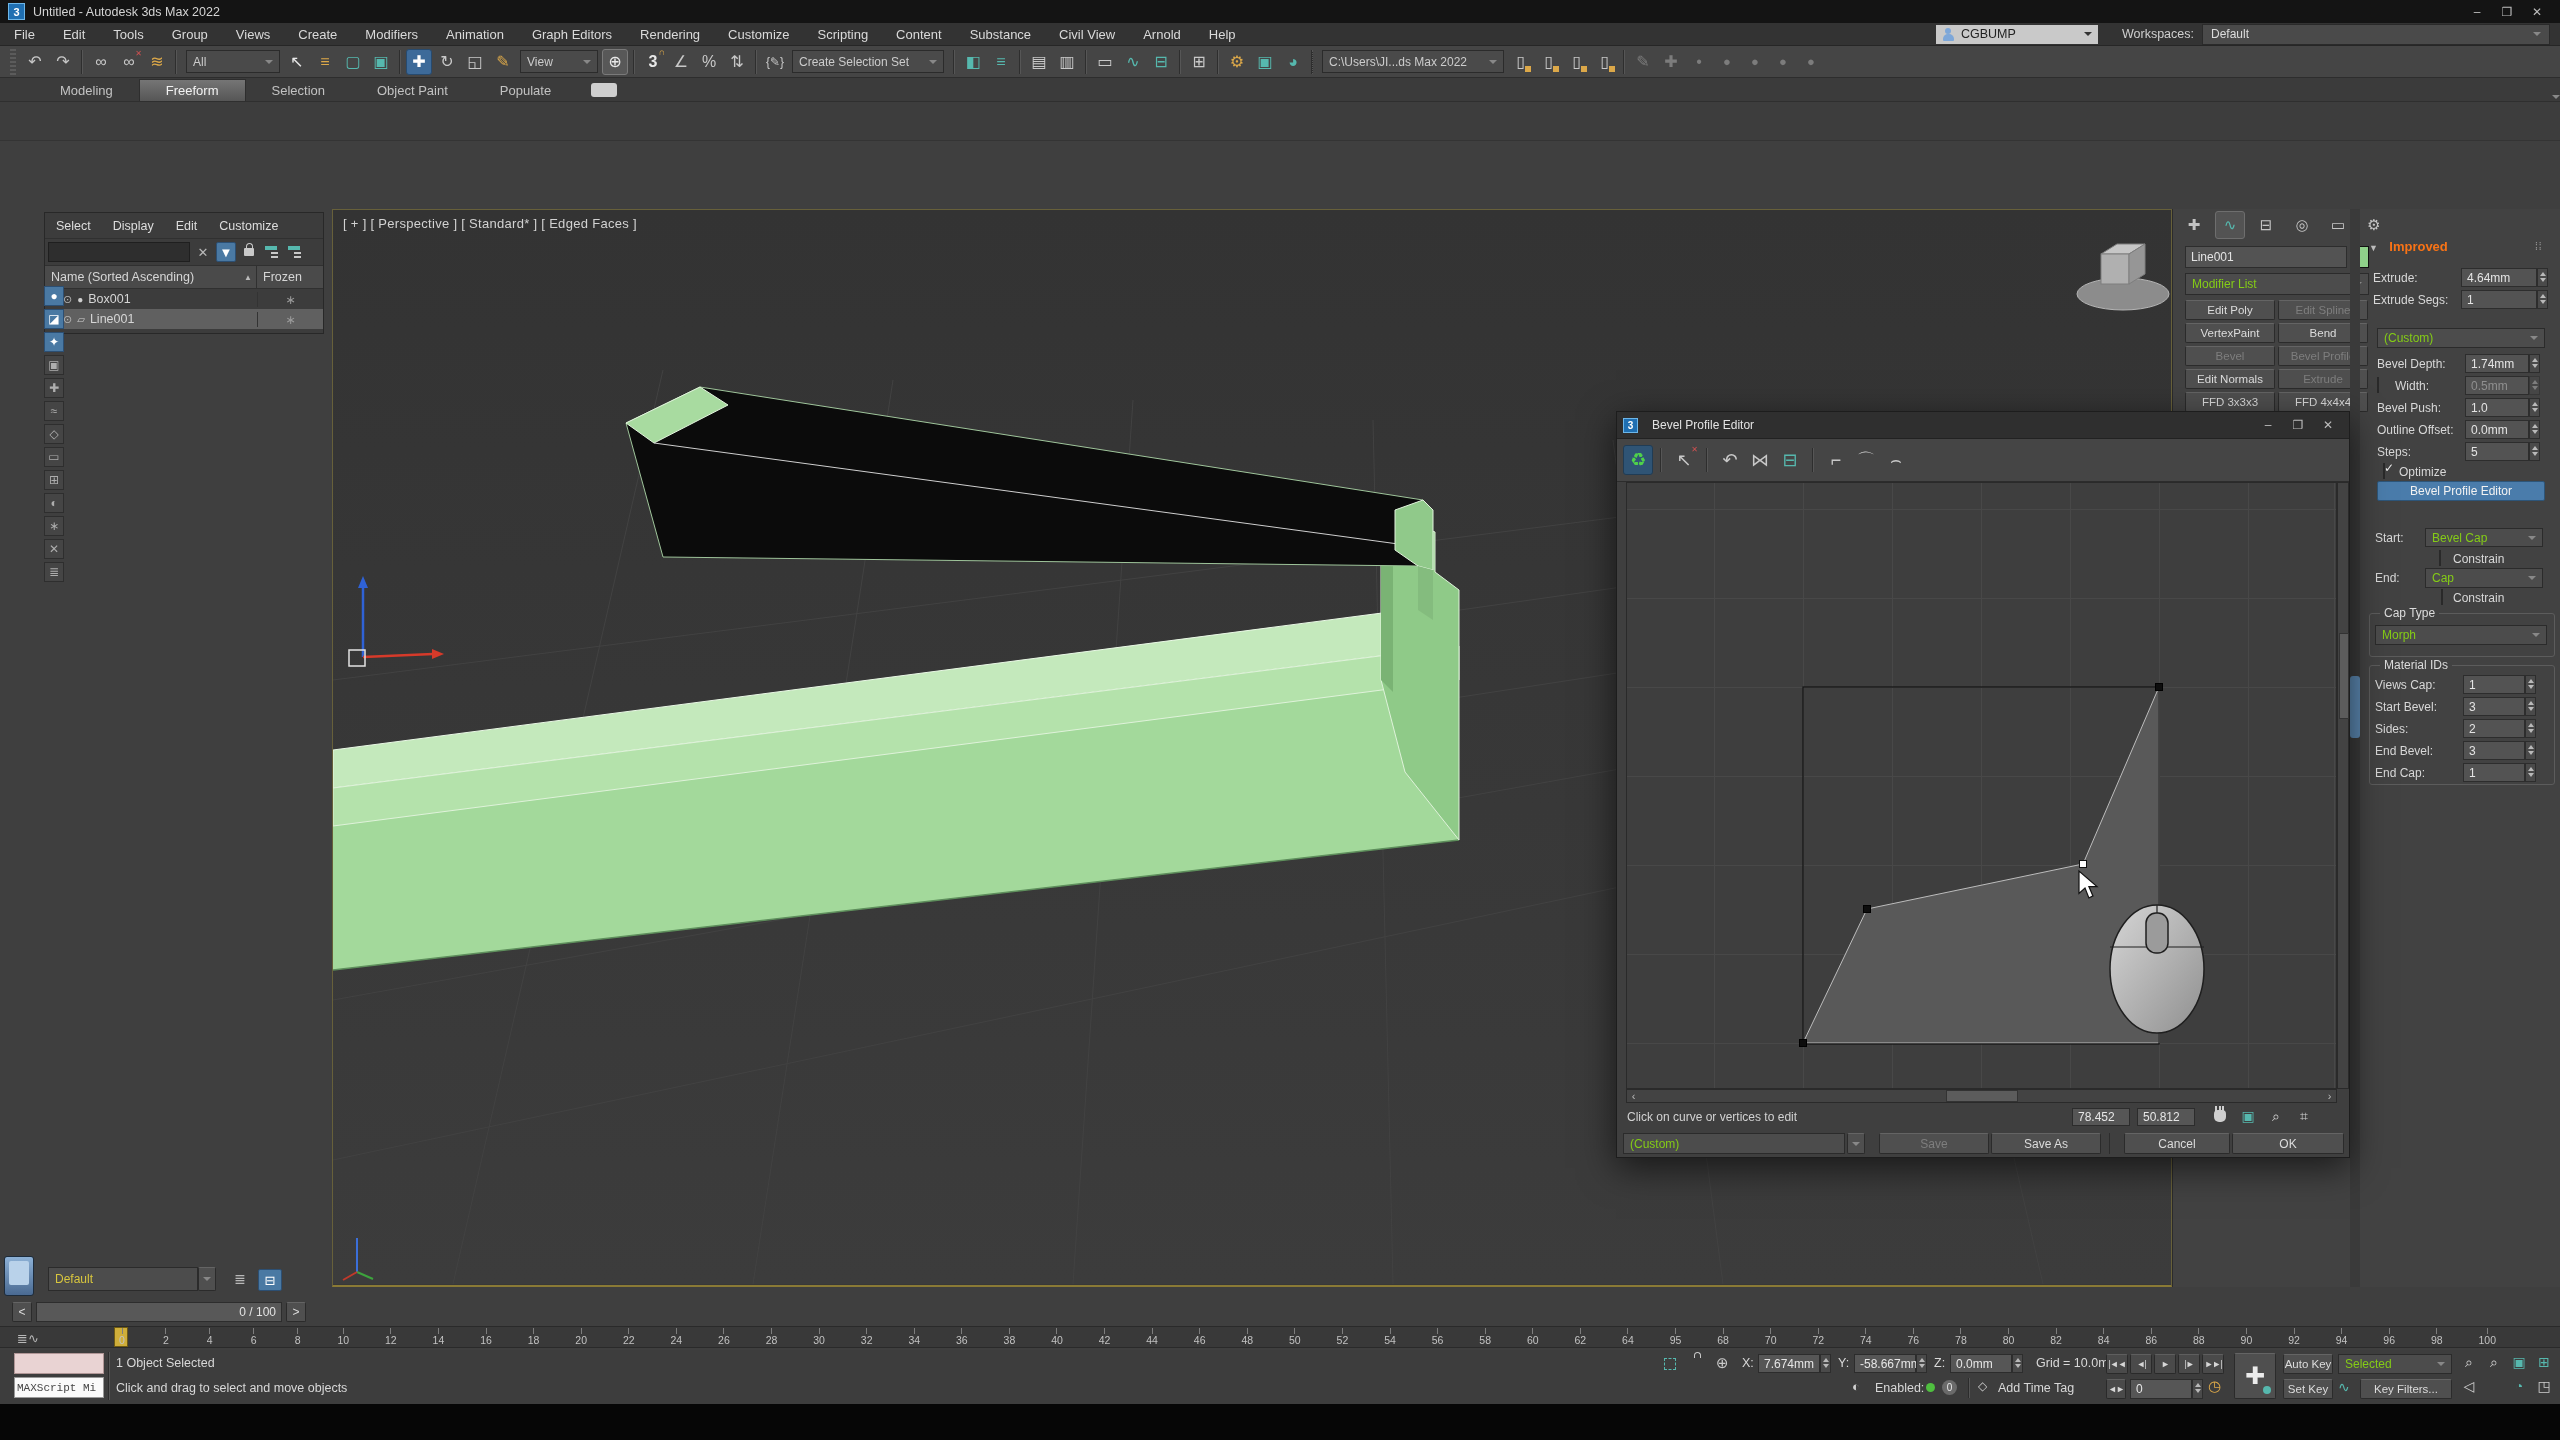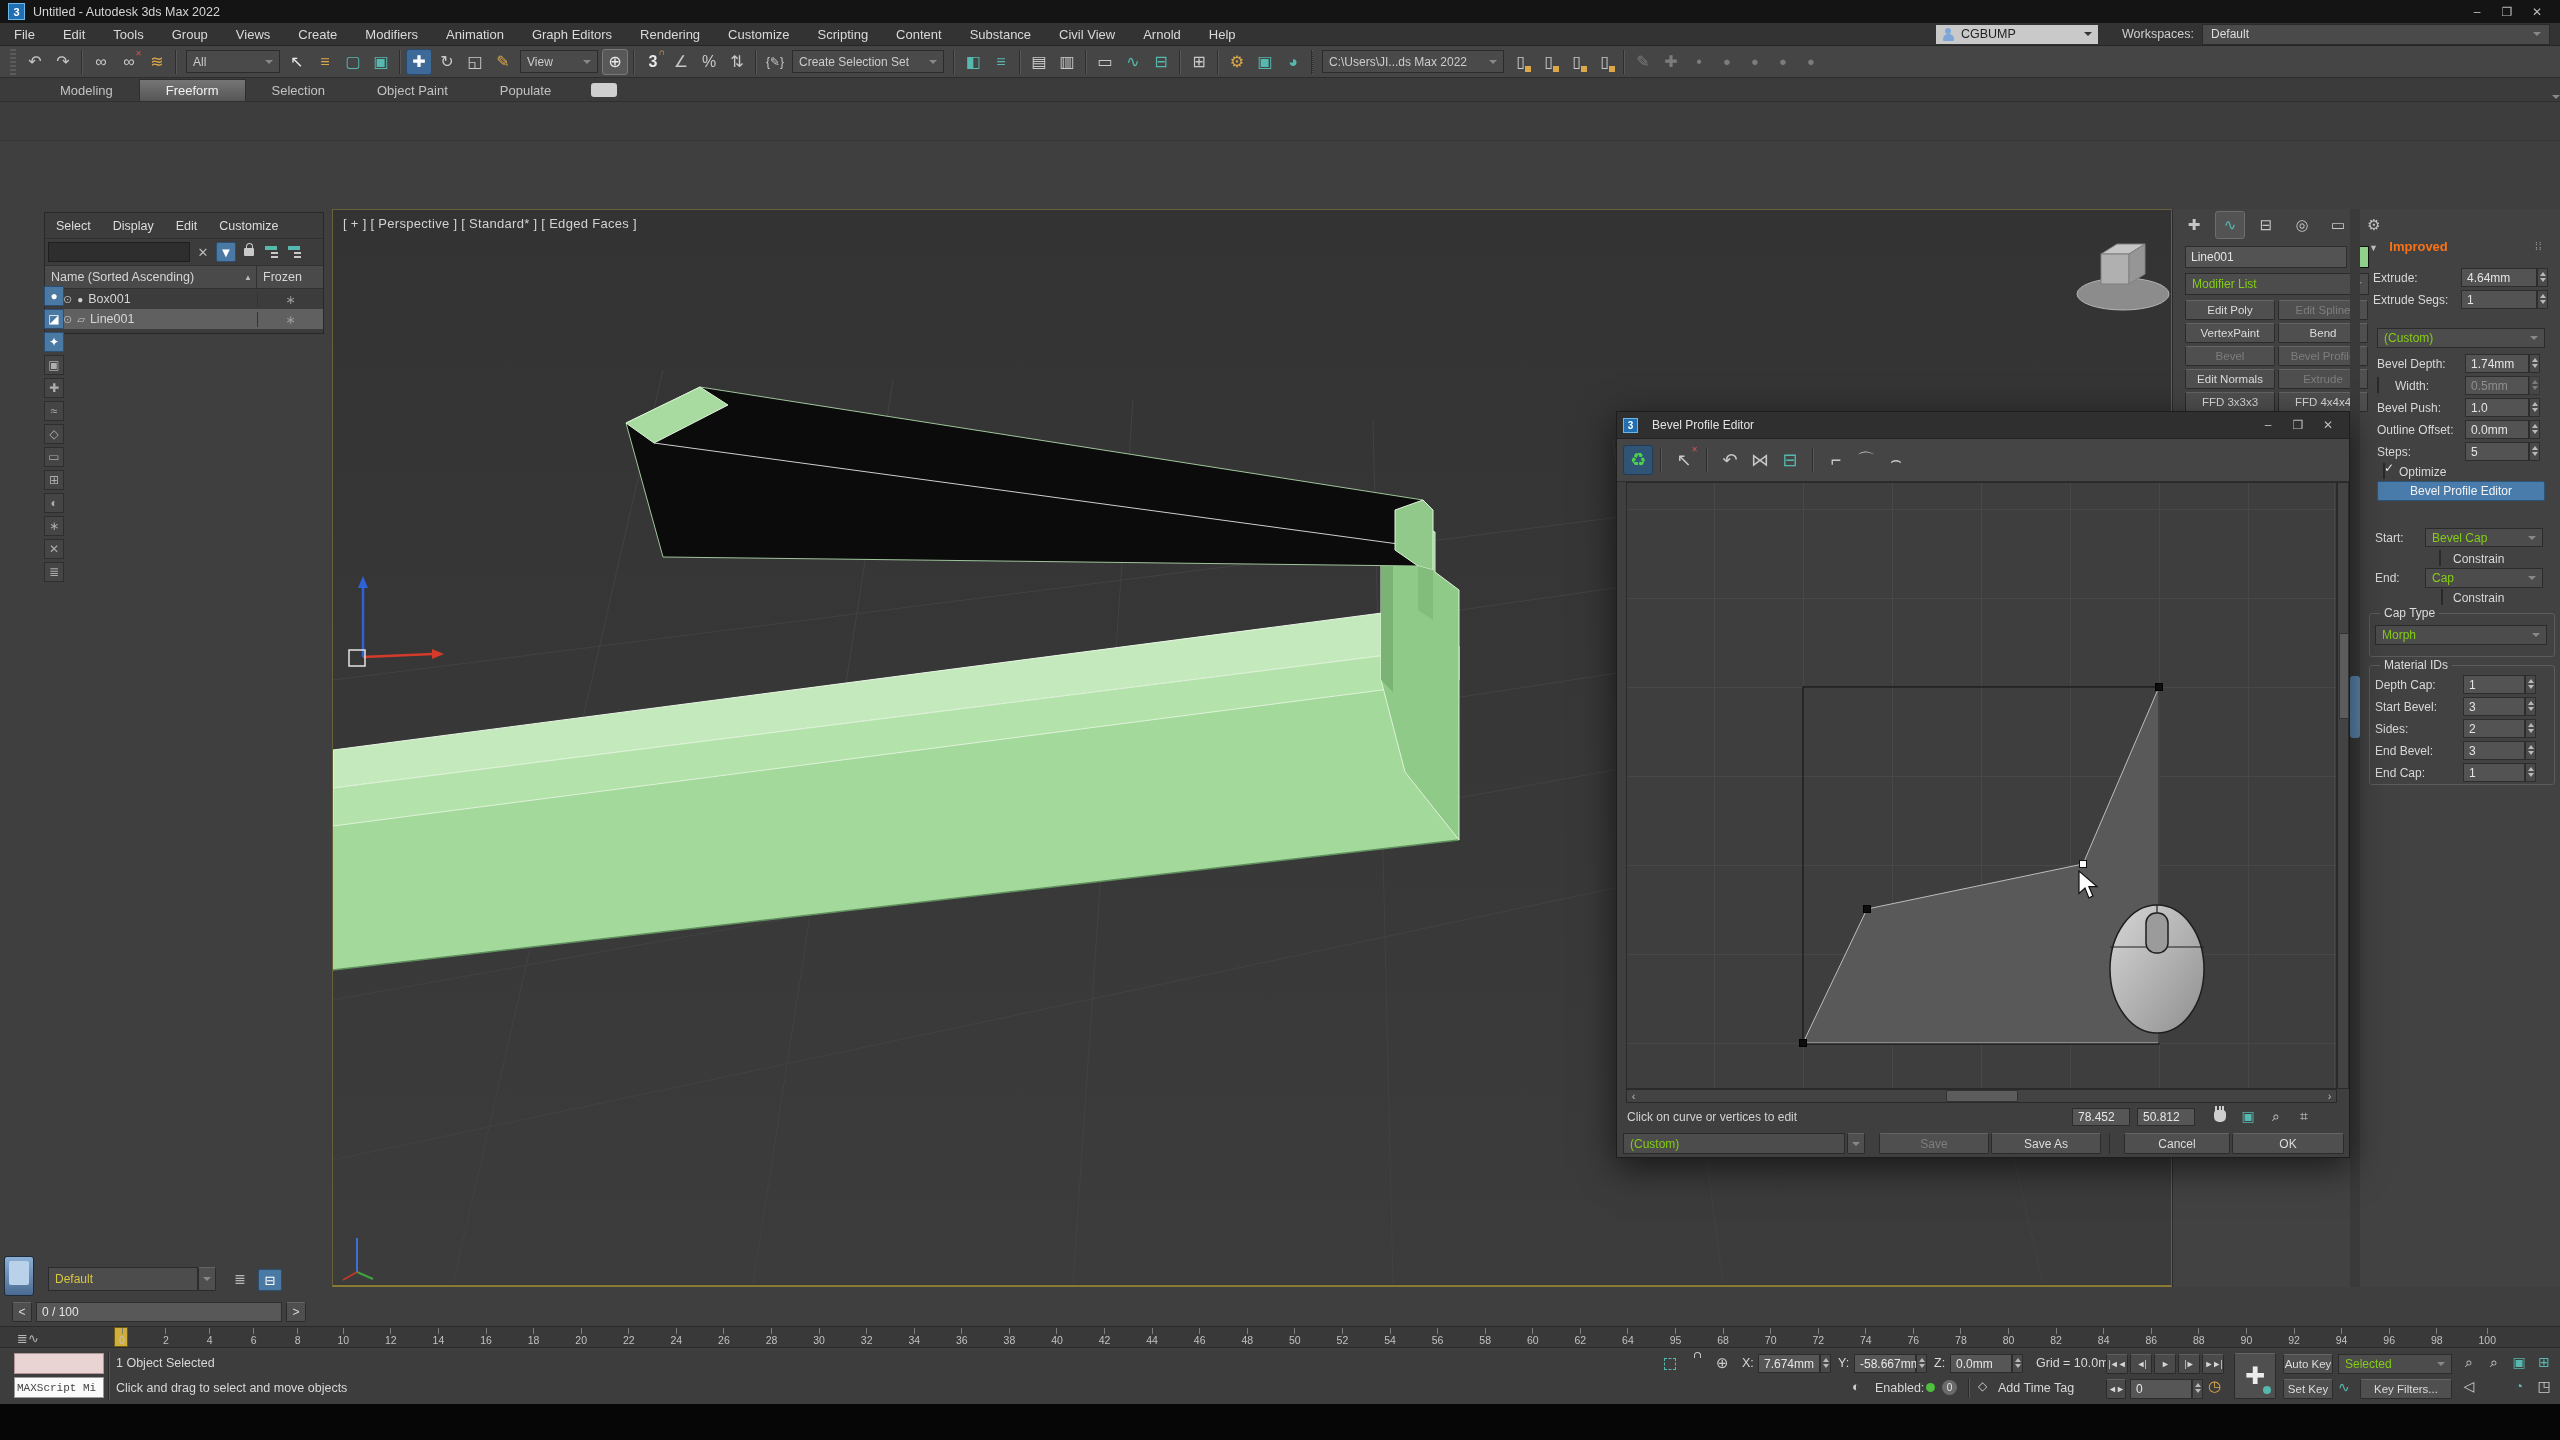--- a/index.html
+++ b/index.html
@@ -560,21 +560,21 @@
         <span>Morph</span>
         <span class="caret"></span>
       </div>
 
     <div class="grp" style="left:196px;top:456px;width:184px;height:118px">
       <span class="gtitle">Material IDs</span>
     </div>
     <div class="a" style="left:202px;top:466px;width:172px">
 
         <div style="position:relative;height:22px">
-          <span class="lbl" style="position:absolute;left:0;top:3px">Depth Cap:</span>
+          <span class="lbl" style="position:absolute;left:0;top:3px">Views Cap:</span>
           <span class="field" style="position:absolute;left:88px;top:0;width:62px;height:19px">1</span>
           <span class="spin" style="left:150px;top:0;height:19px">
             <i class="up"></i>
             <i class="dn"></i>
           </span>
         </div>
 
         <div style="position:relative;height:22px">
           <span class="lbl" style="position:absolute;left:0;top:3px">Start Bevel:</span>
           <span class="field" style="position:absolute;left:88px;top:0;width:62px;height:19px">3</span>
@@ -732,21 +732,21 @@
         <span class="caret" style="margin:0"></span>
       </div>
     <span class="a mini" style="left:230px;top:17px;font-size:14px">≣</span>
     <span class="a mini blue" style="left:258px;top:17px;width:24px;height:22px">⊟</span>
   </div>
 
   <div class="a" id="timeslider">
     <div class="a btn" style="left:12px;top:2px;width:20px;height:20px">
         <span>&lt;</span>
       </div>
-    <div class="a field" style="left:36px;top:2px;width:246px;height:20px;justify-content:flex-start;background:#585858">
+    <div class="a field" style="left:36px;top:2px;width:246px;height:20px;justify-content:flex-end;background:#585858">
         <span>0 / 100</span>
       </div>
     <div class="a btn" style="left:286px;top:2px;width:20px;height:20px">
         <span>&gt;</span>
       </div>
   </div>
 
   <div class="a" id="ruler">
     <span class="a mini" style="left:10px;top:1px;width:36px;font-size:13px">≣∿</span>
     <div class="a" id="fmarker"></div>

